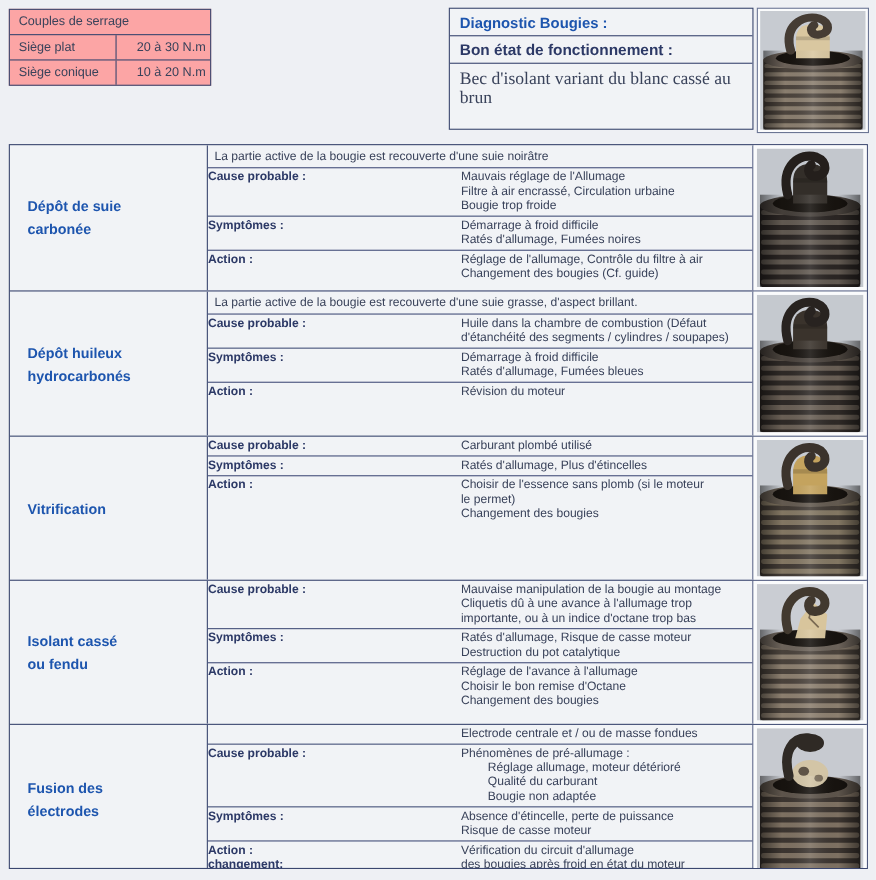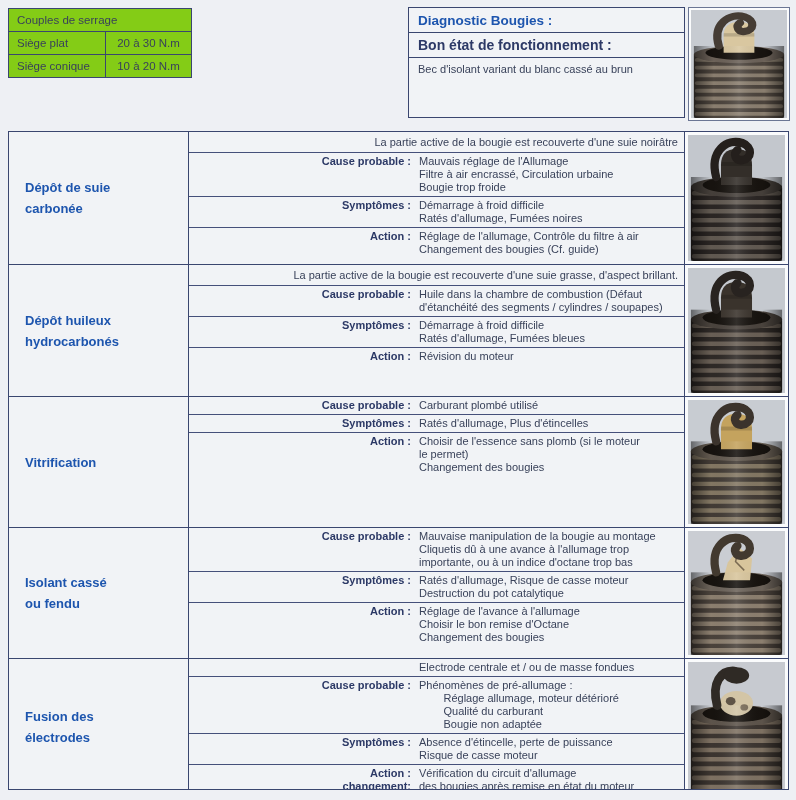--- a/index.html
+++ b/index.html
@@ -8,38 +8,38 @@
     background:#eef0f4;
     font-family:"Liberation Sans","DejaVu Sans",sans-serif;
     color:#39425a;
     position:relative;
     overflow:hidden;
   }
   
   .top-area{position:relative;height:131px;}
   .torque-table{
     position:absolute;left:8px;top:8px;width:182px;
-    border:1.5px solid #3a466f;background:#84cc16;
+    border:1.5px solid #3a466f;background:#fca5a5;
     font-size:11.5px;
   }
   .tt-header{padding:5px 8px;border-bottom:1px solid #3a466f;}
   .tt-row{display:grid;grid-template-columns:97px 1fr;border-bottom:1px solid #3a466f;}
   .tt-row:last-child{border-bottom:none;}
   .tt-label{padding:5px 8px;border-right:1px solid #3a466f;}
-  .tt-value{padding:5px 4px;text-align:center;}
+  .tt-value{padding:5px 4px;text-align:right;}
   .diag-box{
     position:absolute;left:408px;top:7px;width:277px;
     border:1.5px solid #3a466f;background:#f1f3f6;height:111px;
     box-sizing:border-box;
   }
   .diag-title{padding:5px 9px 4px;border-bottom:1.5px solid #3a466f;
     color:#1d55ae;font-weight:bold;font-size:13.5px;}
   .diag-subtitle{padding:4px 9px;border-bottom:1px solid #3a466f;
     color:#2c3966;font-weight:bold;font-size:14px;}
-  .diag-desc{padding:5px 9px;font-size:11px;}
+  .diag-desc{padding:5px 9px;font-size:16px;font-family:Liberation Serif, serif;}
   .diag-photo{
     position:absolute;left:688px;top:7px;width:102px;height:114px;
     background:#fafbfc;border:1px solid #6b7694;padding:2px;box-sizing:border-box;
   }
   .diag-photo svg{width:100%;height:100%;display:block;}
   
   .main-table{
     position:absolute;left:8px;top:131px;width:781px;
     border:1.5px solid #3a466f;background:#f1f3f6;
     box-sizing:border-box;
@@ -55,24 +55,24 @@
     display:flex;align-items:center;padding-left:16px;box-sizing:border-box;
     color:#1d55ae;font-weight:bold;font-size:13px;line-height:21px;
     white-space:pre-wrap;
   }
   .rcontent{
     display:flex;flex-direction:column;border-right:1px solid #3a466f;
     font-size:11px;line-height:13px;min-width:0;
   }
   .cell{border-bottom:1px solid #45507a;}
   .cell:last-child{border-bottom:none;flex:1;}
-  .desc{text-align:right;padding:4px 6px 3px;white-space:pre-wrap;}
+  .desc{text-align:left;padding:4px 6px 3px;white-space:pre-wrap;}
   .pair{display:grid;grid-template-columns:230px 1fr;padding:2px 0;}
   .lab{
-    font-weight:bold;color:#2c3966;text-align:right;padding-right:8px;
+    font-weight:bold;color:#2c3966;padding-right:8px;
     white-space:pre-wrap;
   }
   .val{white-space:pre-wrap;padding-right:4px;}
   .rphoto{padding:3px;background:#fafbfc;box-sizing:border-box;}
   .rphoto svg{width:100%;height:100%;display:block;}
 </style>
 </head>
 <body>
 
 <div class="top-area">
@@ -351,21 +351,21 @@
       </div>
       <div class="cell pair">
         <span class="lab">Symptômes :</span>
         <span class="val">Absence d'étincelle, perte de puissance
 Risque de casse moteur</span>
       </div>
       <div class="cell pair">
         <span class="lab"><span>Action :</span>
 <span>changement:</span></span>
         <span class="val">Vérification du circuit d'allumage
-des bougies après remise en état du moteur</span>
+des bougies après froid en état du moteur</span>
       </div>
     </div>
     <div class="rphoto">
         <svg viewBox="0 0 100 126" preserveAspectRatio="none" xmlns="http://www.w3.org/2000/svg">
           <defs>
             <linearGradient id="sh5" x1="0" y1="0" x2="1" y2="0">
               <stop offset="0" stop-color="#000" stop-opacity="0.5"></stop>
               <stop offset="0.22" stop-color="#000" stop-opacity="0"></stop>
               <stop offset="0.5" stop-color="#fff" stop-opacity="0.12"></stop>
               <stop offset="0.78" stop-color="#000" stop-opacity="0"></stop>

